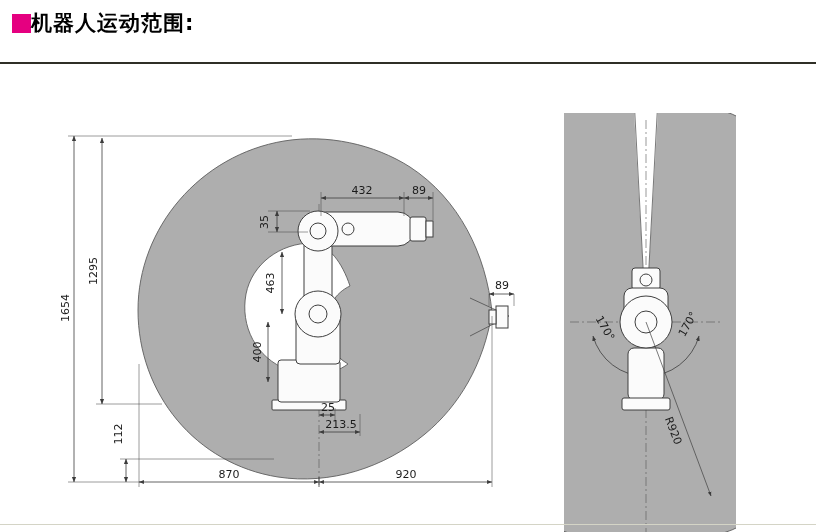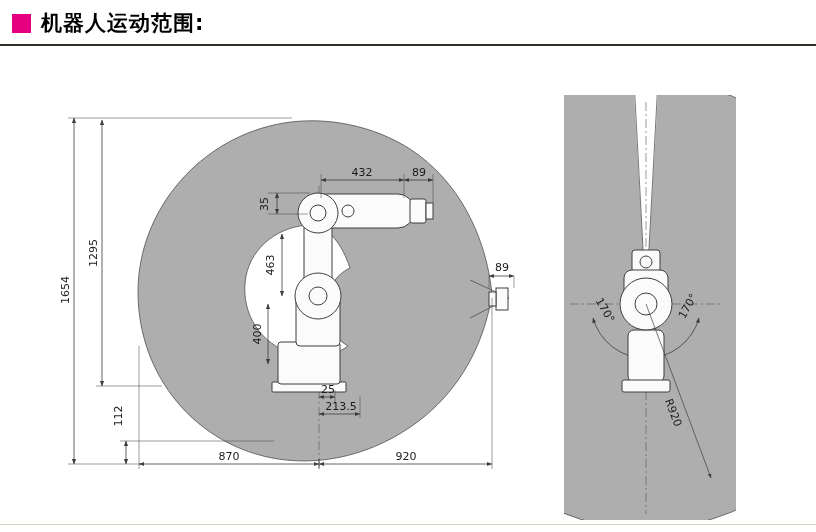--- a/index.html
+++ b/index.html
@@ -1,22 +1,22 @@
 <!DOCTYPE html>
 <html><head>
 <meta charset="utf-8">
 <style>
   html,body { margin:0; padding:0; }
   body {
     width:816px; height:532px; background:#ffffff; overflow:hidden;
     font-family:"DejaVu Sans", sans-serif; position:relative;
   }
   .header {
-    display:flex; align-items:center; gap:10px;
-    padding:9px 12px 7px 12px;
+    display:flex; align-items:center; 
+    padding:9px 12px 25px 12px;
     border-bottom:2px solid #2f2f26;
   }
   .accent-square { width:19px; height:19px; background:#e50080; flex:0 0 auto; }
   .page-title { margin:0; font-size:21px; font-weight:bold; color:#000; letter-spacing:1px; white-space:nowrap; }
   .diagram-wrap { width:704px; height:478px;margin-left:12px; }
   .bottom-rule { position:absolute; left:0; top:524px; width:816px; border-top:1px solid #d4d4c6; }
 
   
   .envelope { fill:#aeaeae; stroke:#5f5f5f; stroke-width:0.9; fill-rule:evenodd; }
   .outline  { stroke:#3f3f3f; stroke-width:1; fill:#fbfbfb; }

